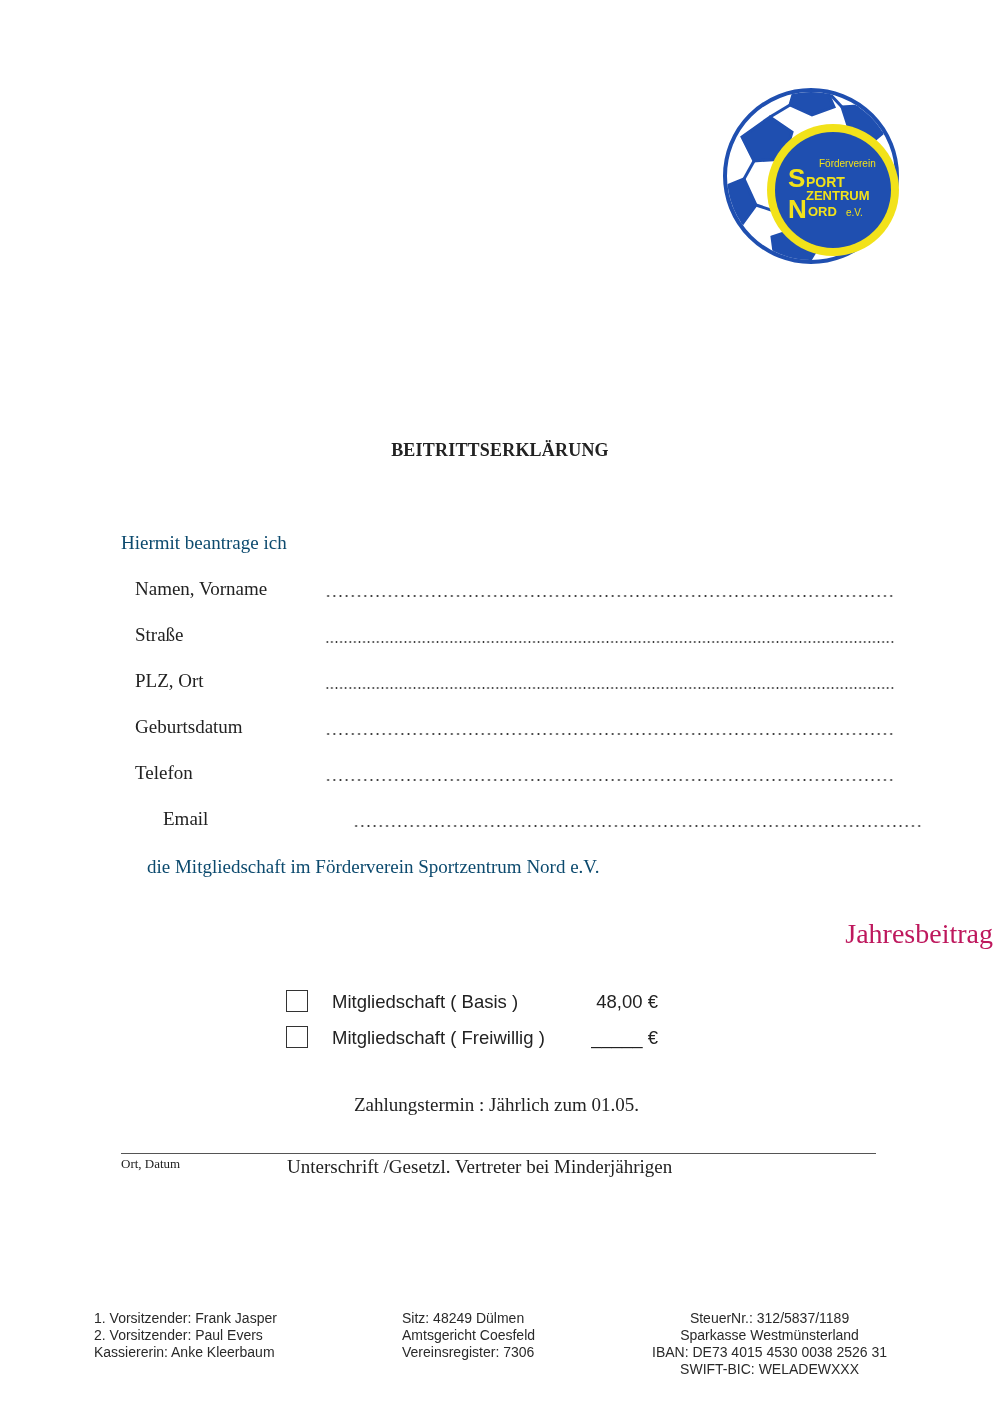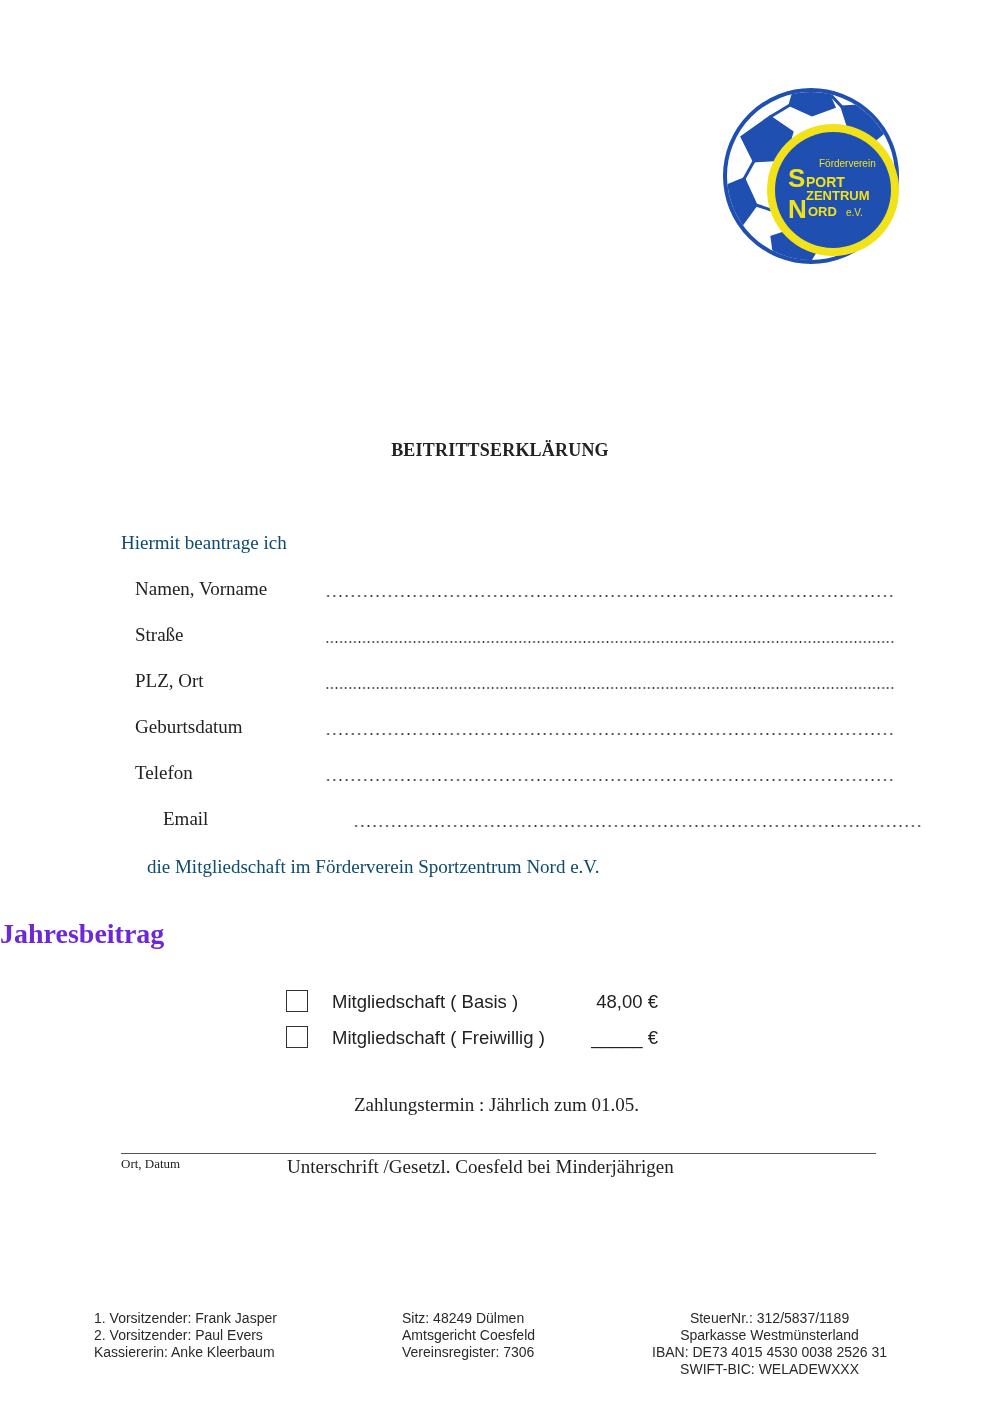--- a/index.html
+++ b/index.html
@@ -22,21 +22,21 @@
     #intro { left: 121px; top: 532px; }
     .field-row { left: 135px; width: 760px; height: 28px; }
     .field-label { position: absolute; left: 0; top: 0; font-size: 19px; }
     .field-line { position: absolute; left: 190px; right: 0; top: 17px; height: 2px;
       background-image: radial-gradient(circle, #333 0.9px, transparent 1.1px);
       background-size: 6.2px 2px; background-repeat: repeat-x; }
     .field-line.fine { background-size: 4.6px 2px; }
     #closing { left: 121px; top: 856px; margin-left: 26px; }
 
     
-    #fee-heading { left: 0; width: 993px; top: 918px; text-align: left; font-size: 28px; font-weight: bold; color: #6d28d9; }
+    #fee-heading { left: 0; width: 993px; top: 918px; text-align: right; font-size: 28px; font-weight: normal; color: #be185d; }
     .option-row { left: 286px; height: 26px; width: 380px; font-size: 18.5px; color: #222; text-align: center; }
     .checkbox { position: absolute; left: 0; top: 0; width: 22px; height: 22px; border: 1.3px solid #333; box-sizing: border-box; background: #fff; cursor: pointer; }
     .option-label { position: absolute; left: 46px; top: 1px; }
     .option-amount { position: absolute; right: 8px; top: 1px; }
 
     #payment { left: 0; width: 993px; top: 1094px; text-align: center; font-size: 19px; color: #222; }
 
     
     #sig-line { left: 121px; top: 1153px; width: 755px; height: 1px; background: #555; }
     #sig-place { left: 121px; top: 1156px; font-size: 13px; color: #222; }
@@ -130,21 +130,21 @@
 <div class="abs option-row sans" style="top:1026px;">
   <span class="checkbox"></span>
   <span class="option-label">Mitgliedschaft ( Freiwillig )</span>
   <span class="option-amount">_____ €</span>
 </div>
 
 <div id="payment" class="abs serif">Zahlungstermin : Jährlich zum 01.05.</div>
 
 <div id="sig-line" class="abs"></div>
 <div id="sig-place" class="abs serif">Ort, Datum</div>
-<div id="sig-sign" class="abs serif">Unterschrift /Gesetzl. Coesfeld bei Minderjährigen</div>
+<div id="sig-sign" class="abs serif">Unterschrift /Gesetzl. Vertreter bei Minderjährigen</div>
 
 <div id="footer-col1" class="abs footer-col sans">
   <div>1. Vorsitzender: Frank Jasper</div>
   <div>2. Vorsitzender: Paul Evers</div>
   <div>Kassiererin: Anke Kleerbaum</div>
 </div>
 <div id="footer-col2" class="abs footer-col sans">
   <div>Sitz: 48249 Dülmen</div>
   <div>Amtsgericht Coesfeld</div>
   <div>Vereinsregister: 7306</div>

